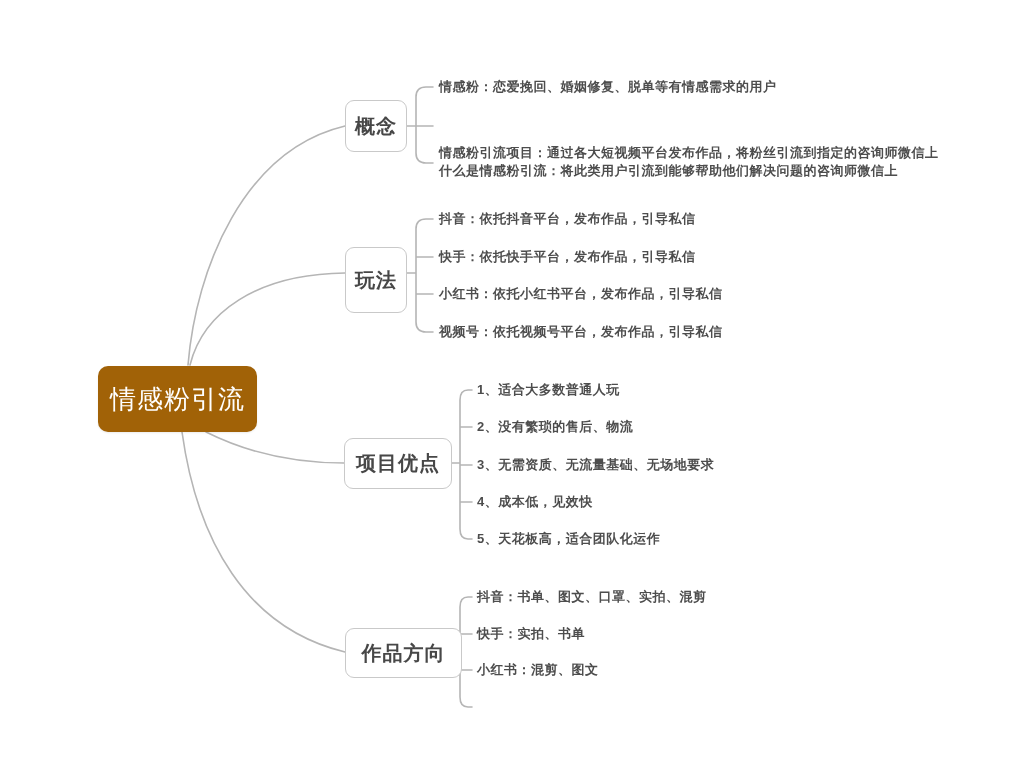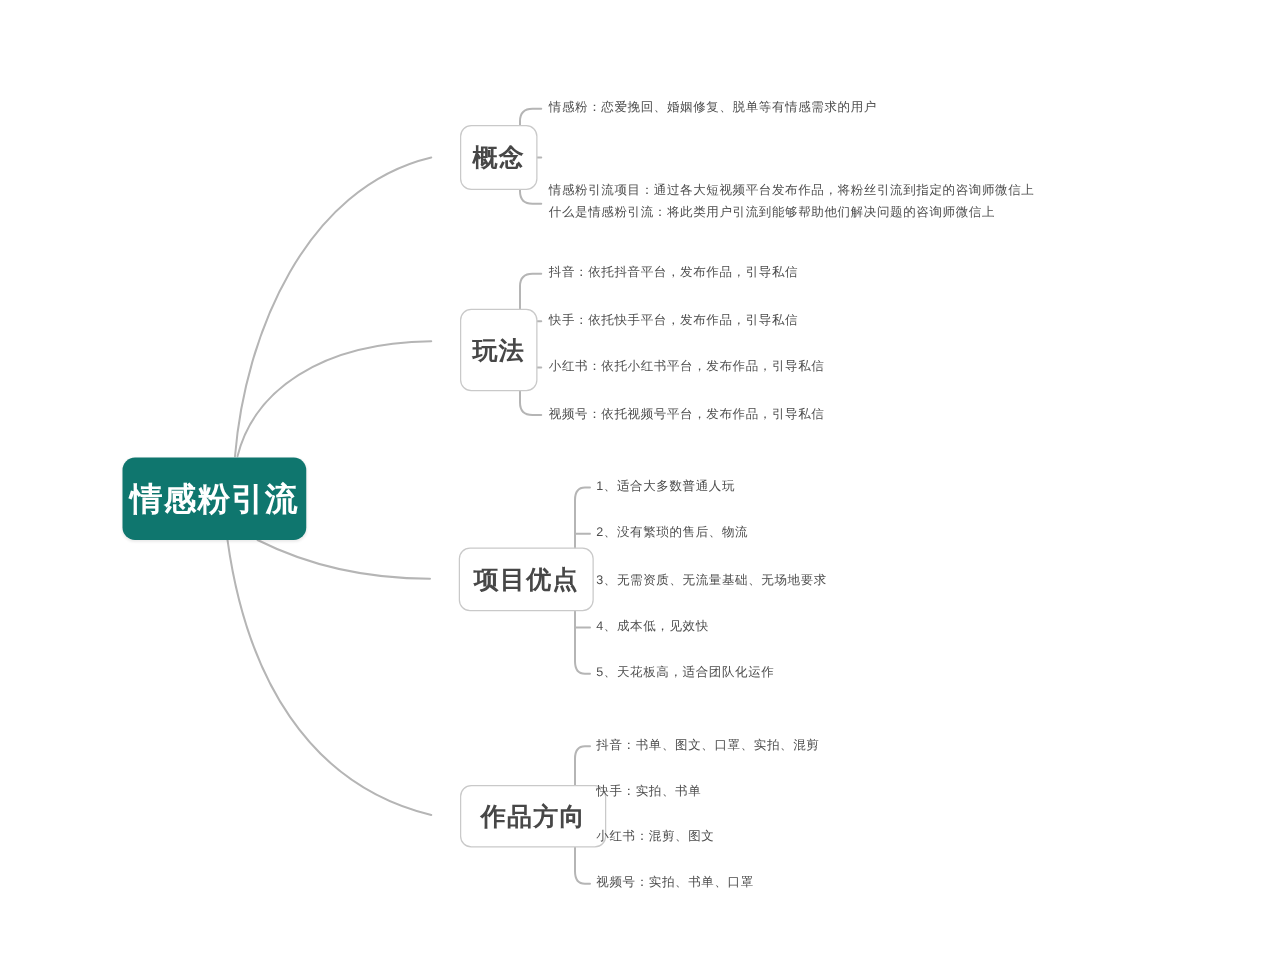--- a/index.html
+++ b/index.html
@@ -5,46 +5,46 @@
   * { margin: 0; padding: 0; box-sizing: border-box; }
   html, body { width: 1024px; height: 783px; background: #ffffff; overflow: hidden; }
   body { font-family: "Liberation Sans", "DejaVu Sans", sans-serif; position: relative; }
 
   #canvas { position: absolute; left: 0; top: 0; width: 1024px; height: 783px; }
 
   #edges { position: absolute; left: 0; top: 0; }
 
   .root-node {
     position: absolute;
-    left: 98px; top: 366px; width: 147px; height: 66px;
-    background: #0f766e;
+    left: 98px; top: 366px; width: 159px; height: 66px;
+    background: #a16207;
     border-radius: 10px;
     display: flex; align-items: center; justify-content: center;
-    color: #ffffff; font-size: 26px; font-weight: 700; letter-spacing: 1px;
+    color: #ffffff; font-size: 26px; font-weight: 400; letter-spacing: 1px;
     box-shadow: 0 1px 2px rgba(0,0,0,0.08);
   }
 
   .branch-node {
     position: absolute;
     background: #ffffff;
     border: 1.6px solid #C9C9C9;
     border-radius: 9px;
     display: flex; align-items: center; justify-content: center;
-    color: #474747; font-size: 20px; font-weight: 700; letter-spacing: 1px; margin-left: 23px;
+    color: #474747; font-size: 20px; font-weight: 700; letter-spacing: 1px;
   }
   #node-concept   { left: 345px; top: 100px; width: 62px;  height: 52px; }
   #node-playstyle { left: 345px; top: 247px; width: 62px;  height: 66px; }
   #node-advantage { left: 344px; top: 438px; width: 108px;  height: 51px; }
   #node-direction { left: 345px; top: 628px; width: 117px;  height: 50px; }
 
   .leaf {
     position: absolute;
     height: 20px; line-height: 20px;
     white-space: nowrap;
-    color: #4D4D4D; font-size: 10px; font-weight: 400; letter-spacing: 0.5px;
+    color: #4D4D4D; font-size: 13px; font-weight: 700; letter-spacing: 0.5px;
   }
   
   .b1 { left: 439px; }
   #l-1-0 { top: 77px; }  #l-1-1 { top: 117px; margin-top: 44px; }  #l-1-2 { top: 143px; }
   
   .b2 { left: 439px; }
   #l-2-0 { top: 209px; } #l-2-1 { top: 247px; } #l-2-2 { top: 284px; } #l-2-3 { top: 322px; }
   
   .b3 { left: 477px; }
   #l-3-0 { top: 380px; } #l-3-1 { top: 417px; } #l-3-2 { top: 455px; } #l-3-3 { top: 492px; } #l-3-4 { top: 529px; }
@@ -93,15 +93,14 @@
 
   <div class="leaf b3" id="l-3-0">1、适合大多数普通人玩</div>
   <div class="leaf b3" id="l-3-1">2、没有繁琐的售后、物流</div>
   <div class="leaf b3" id="l-3-2">3、无需资质、无流量基础、无场地要求</div>
   <div class="leaf b3" id="l-3-3">4、成本低，见效快</div>
   <div class="leaf b3" id="l-3-4">5、天花板高，适合团队化运作</div>
 
   <div class="leaf b4" id="l-4-0">抖音：书单、图文、口罩、实拍、混剪</div>
   <div class="leaf b4" id="l-4-1">快手：实拍、书单</div>
   <div class="leaf b4" id="l-4-2">小红书：混剪、图文</div>
-  <div class="leaf b4" id="l-4-3">视频号：实拍、书单、口罩</div>
 
 </div>
 
 </body></html>

